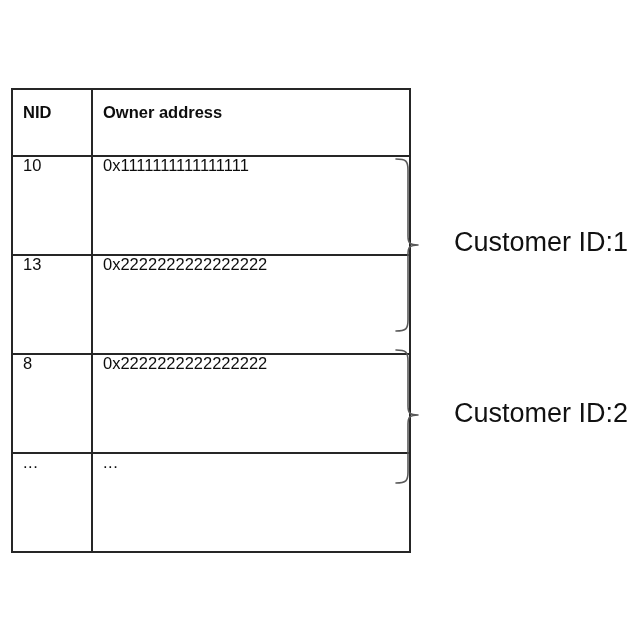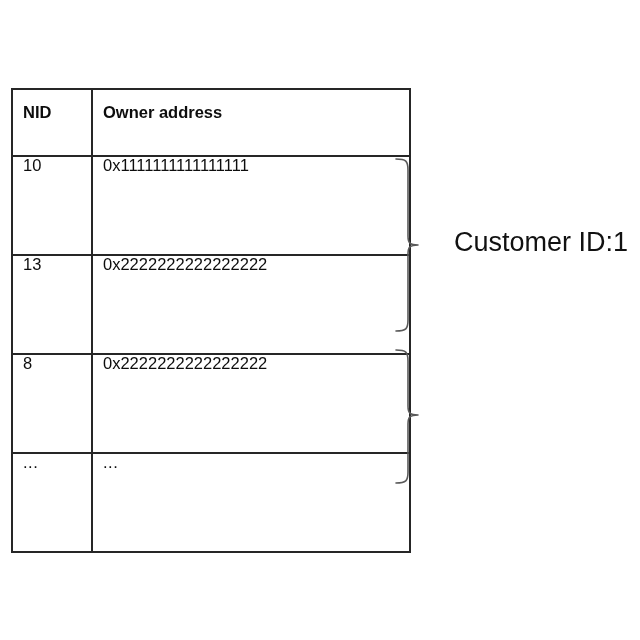--- a/index.html
+++ b/index.html
@@ -154,14 +154,15 @@
                L 408 406
                C 408 413, 410 415, 418 415
                C 410 415, 408 417, 408 424
                L 408 472
                C 408 481, 406 483, 396 483"></path>
     </g>
   </svg>
 
   <div class="group-label" id="label-cust1">Customer ID:1</div>
 
+  <div class="group-label" id="label-cust2">Customer ID:2</div>
 
 </div>
 
 </body></html>

